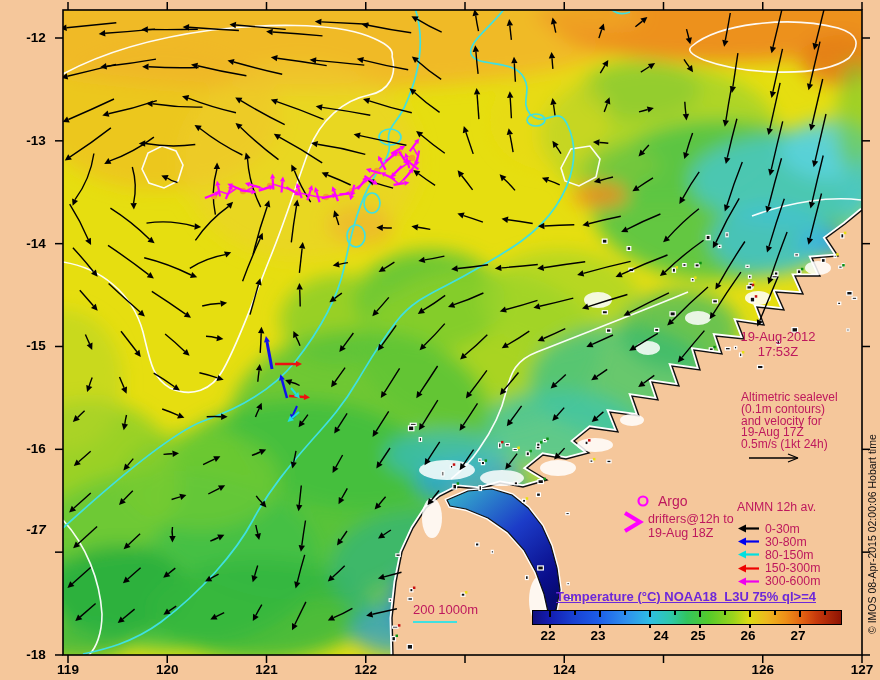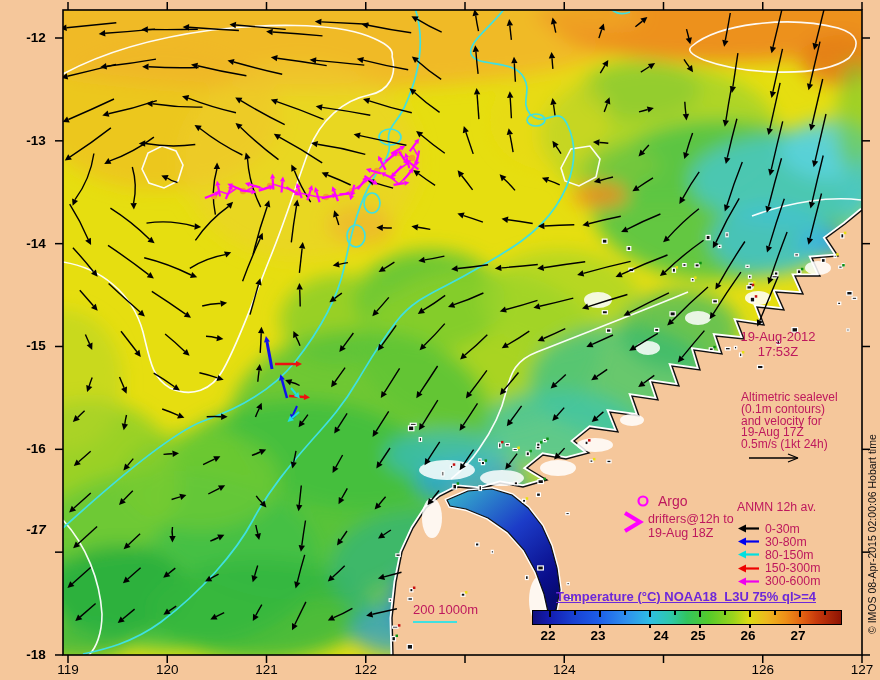--- a/index.html
+++ b/index.html
@@ -19,21 +19,21 @@
   .anmn-row{display:flex;align-items:center;height:13.2px;}
   .anmn-row svg{margin-right:4px;}
   #cbar-title{left:520px;top:589px;width:332px;text-align:center;font-weight:bold;font-size:13px;}
   #cbar-bar{left:532px;top:610px;width:308px;height:13px;border:1px solid #000;overflow:visible;position:absolute;}
   .cb-tick{position:absolute;width:1.5px;background:#000;}
   .cb-label{position:absolute;top:628px;width:30px;text-align:center;font-weight:bold;font-size:13.5px;}
   #iso-label{left:413px;top:602px;font-size:13px;}
   #iso-line{position:absolute;left:413px;top:621px;width:44px;height:2px;}
   #copyright{left:866px;top:634px;transform:rotate(-90deg);transform-origin:0 0;
     font-size:10.5px;white-space:nowrap;color:#111;}
-  .lon-label{position:absolute;top:662px;width:44px;text-align:center;font-size:13.5px;font-weight:normal;}
+  .lon-label{position:absolute;top:662px;width:44px;text-align:center;font-size:13.5px;font-weight:bold;}
   .lat-label{position:absolute;left:16px;width:40px;text-align:center;font-size:13.5px;font-weight:bold;}
 </style>
 </head>
 <body>
 
 <div id="stage">
   <svg id="map-svg" width="880" height="680">
       <defs>
         <filter id="blurF" x="-60%" y="-60%" width="220%" height="220%">
           <feGaussianBlur stdDeviation="9"></feGaussianBlur>

